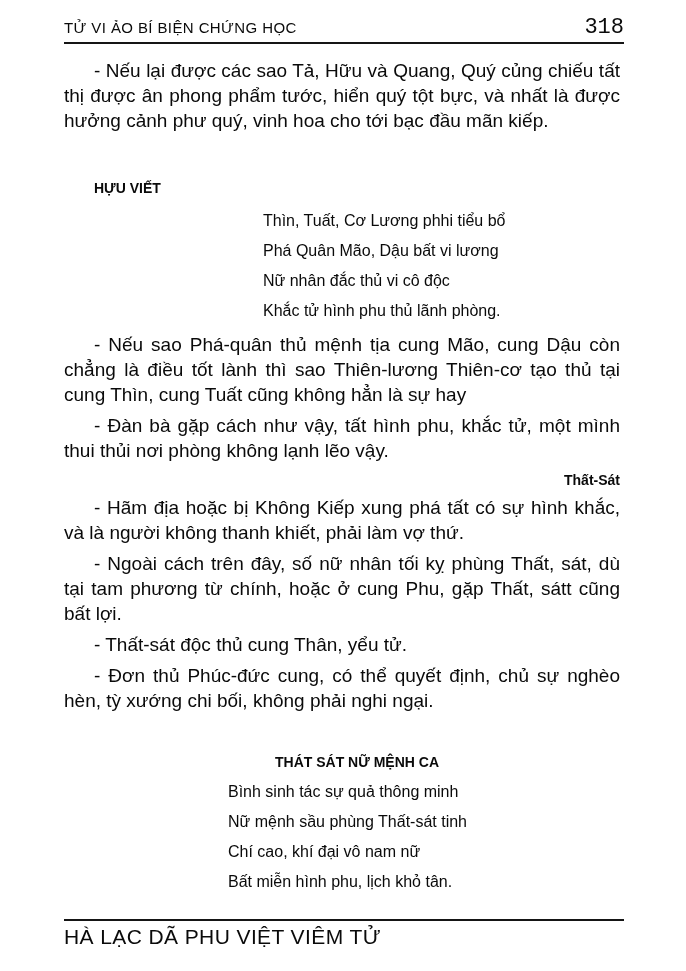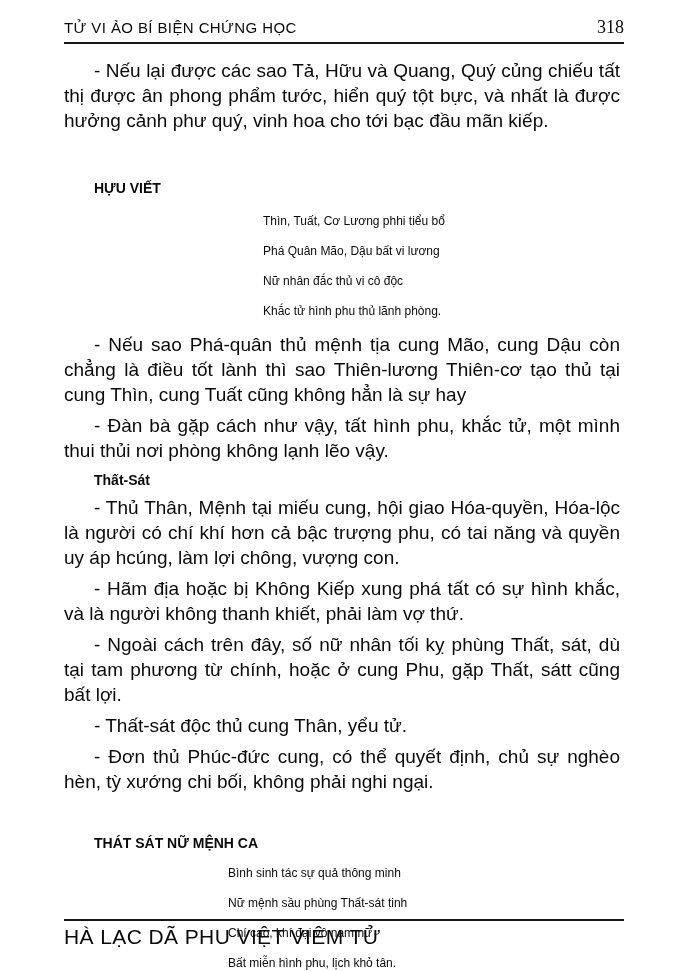--- a/index.html
+++ b/index.html
@@ -27,22 +27,22 @@
     display: flex;
     justify-content: space-between;
     align-items: flex-end;
   }
   .header-title {
     font-size: 15px;
     letter-spacing: 0.4px;
     line-height: 18px;
   }
   .page-number {
-    font-family: Liberation Serif, serif;
-    font-size: 18px;
+    font-family: Liberation Mono, monospace;
+    font-size: 22px;
     line-height: 19px;
   }
   .page-content {
     position: absolute;
     top: 52px;
     left: 64px;
     right: 66px;
   }
   .para {
     font-size: 19px;
@@ -51,27 +51,27 @@
     text-indent: 30px;
     margin: 6px 0;
   }
   .section-heading {
     font-size: 14px;
     font-weight: bold;
     line-height: 18px;
     margin: 0 0 0 30px;
   }
   .heading-1 { margin-top: 46px; margin-bottom: 9px; }
-  .heading-2 { margin-top: 8px;  margin-bottom: 6px; }
-  .heading-3 { margin-top: 40px; margin-bottom: 6px; }
+  .heading-2 { margin-top: 8px;  margin-bottom: 6px; text-align: right; }
+  .heading-3 { margin-top: 40px; margin-bottom: 6px; text-align: center; }
   .verse { margin: 6px 0; }
   .verse-1 { padding-left: 199px; }
   .verse-2 { padding-left: 164px; }
   .verse-line {
-    font-size: 12px;
+    font-size: 16px;
     line-height: 30px;
     white-space: nowrap;
   }
   .page-footer {
     position: absolute;
     bottom: 22px;
     left: 64px;
     right: 62px;
     border-top: 2px solid #151515;
     padding-top: 4px;
@@ -96,21 +96,20 @@
       <h2 class="section-heading heading-1">HỰU VIẾT</h2>
       <div class="verse verse-1">
         <div class="verse-line">Thìn, Tuất, Cơ Lương phhi tiểu bổ</div>
         <div class="verse-line">Phá Quân Mão, Dậu bất vi lương</div>
         <div class="verse-line">Nữ nhân đắc thủ vi cô độc</div>
         <div class="verse-line">Khắc tử hình phu thủ lãnh phòng.</div>
       </div>
       <p class="para">- Nếu sao Phá-quân thủ mệnh tịa cung Mão, cung Dậu còn chẳng là điều tốt lành thì sao Thiên-lương Thiên-cơ tạo thủ tại cung Thìn, cung Tuất cũng không hẳn là sự hay</p>
       <p class="para">- Đàn bà gặp cách như vậy, tất hình phu, khắc tử, một mình thui thủi nơi phòng không lạnh lẽo vậy.</p>
       <h2 class="section-heading heading-2">Thất-Sát</h2>
-      <p class="para">- Thủ Thân, Mệnh tại miếu cung, hội giao Hóa-quyền, Hóa-lộc là người có chí khí hơn cả bậc trượng phu, có tai năng và quyền uy áp hcúng, làm lợi chông, vượng con.</p>
       <p class="para">- Hãm địa hoặc bị Không Kiếp xung phá tất có sự hình khắc, và là người không thanh khiết, phải làm vợ thứ.</p>
       <p class="para">- Ngoài cách trên đây, số nữ nhân tối kỵ phùng Thất, sát, dù tại tam phương từ chính, hoặc ở cung Phu, gặp Thất, sátt cũng bất lợi.</p>
       <p class="para">- Thất-sát độc thủ cung Thân, yểu tử.</p>
       <p class="para">- Đơn thủ Phúc-đức cung, có thể quyết định, chủ sự nghèo hèn, tỳ xướng chi bối, không phải nghi ngại.</p>
       <h2 class="section-heading heading-3">THÁT SÁT NỮ MỆNH CA</h2>
       <div class="verse verse-2">
         <div class="verse-line">Bình sinh tác sự quả thông minh</div>
         <div class="verse-line">Nữ mệnh sầu phùng Thất-sát tinh</div>
         <div class="verse-line">Chí cao, khí đại vô nam nữ</div>
         <div class="verse-line">Bất miễn hình phu, lịch khỏ tân.</div>

